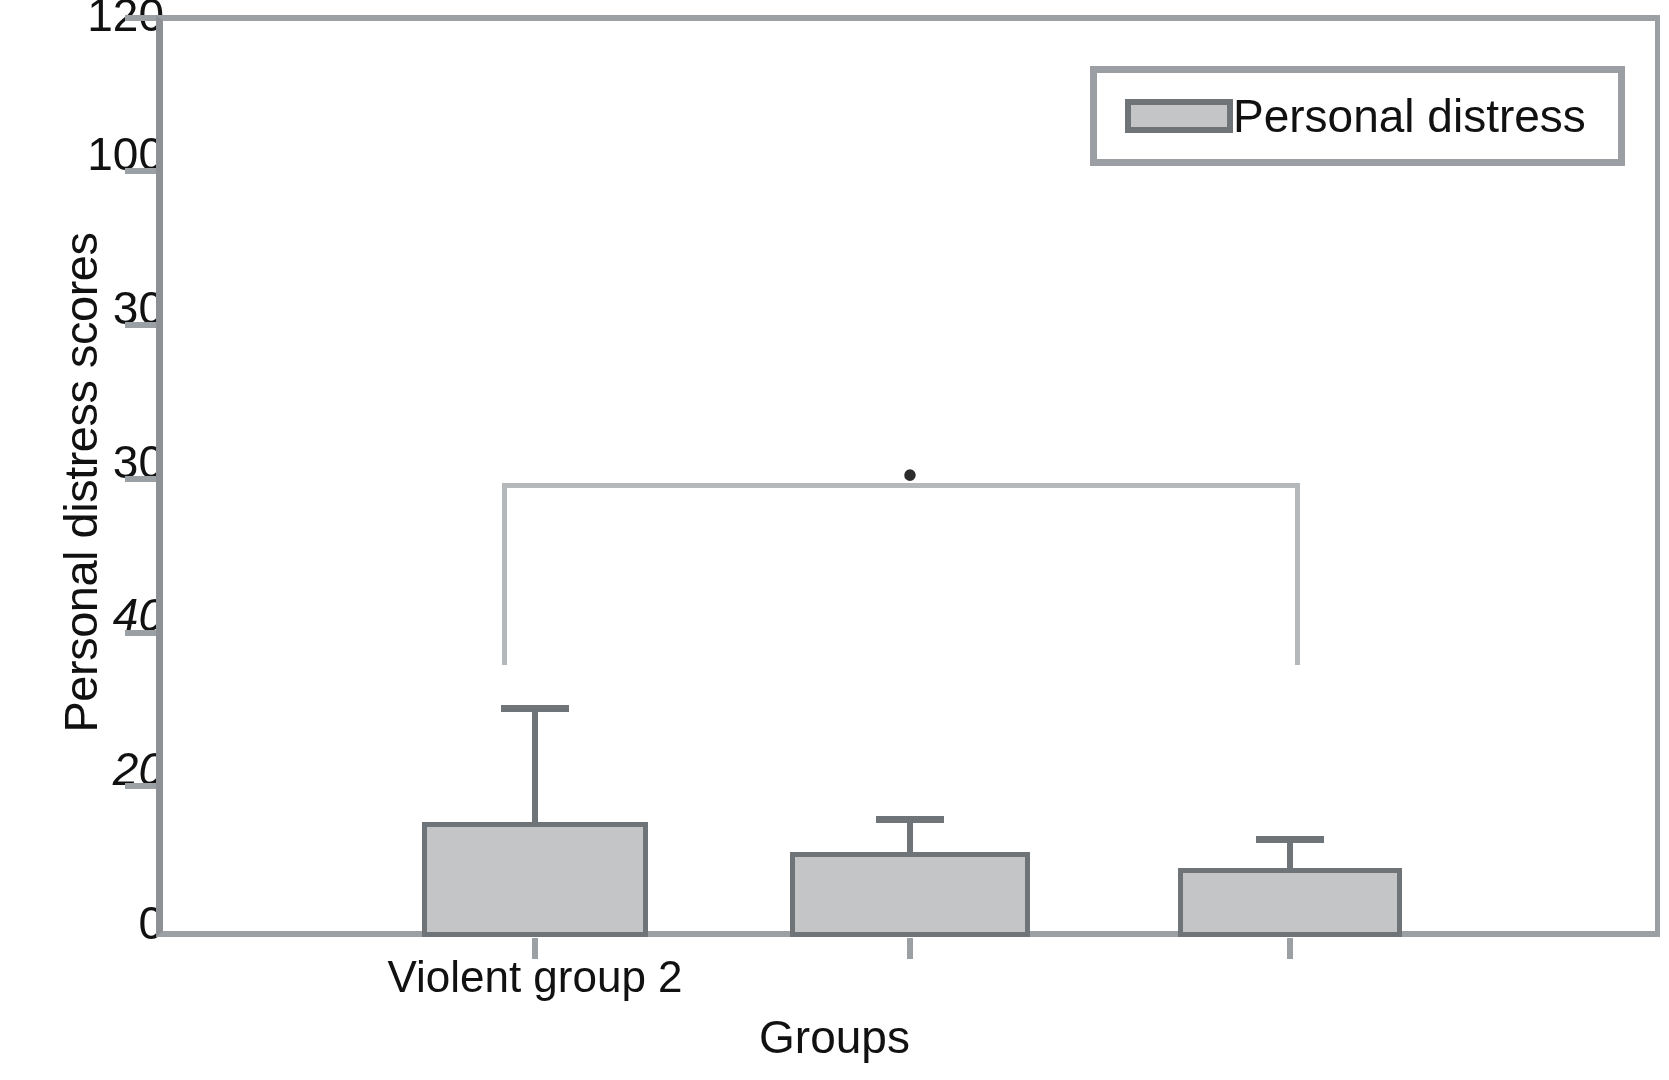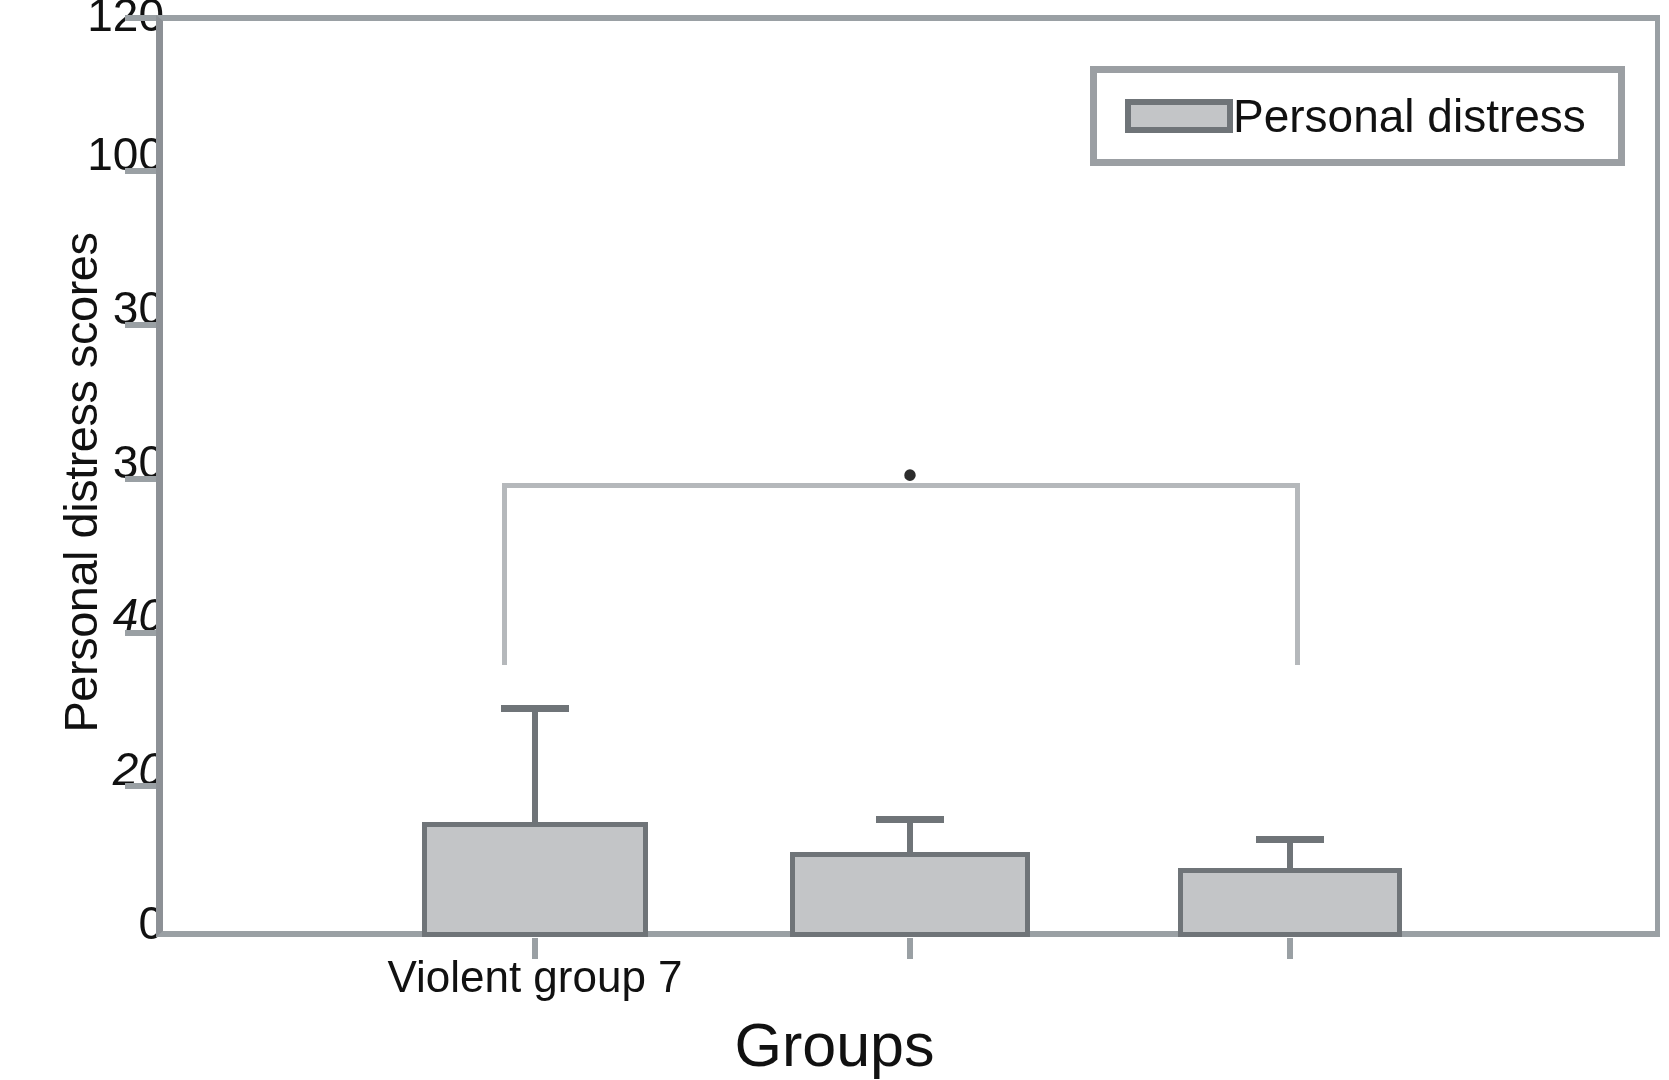--- a/index.html
+++ b/index.html
@@ -113,21 +113,21 @@
     color: #111111;
     white-space: nowrap;
     line-height: 1;
   }
   #x-axis-title {
     position: absolute;
     left: 0;
     top: 1010px;
     width: 1669px;
     text-align: center;
-    font-size: 61px;
+    font-size: 46px;
     color: #111111;
   }
   
   #sig-bracket-line {
     position: absolute;
     height: 5px;
     background: #b5b8bb;
   }
   .sig-bracket-leg {
     position: absolute;
@@ -212,21 +212,21 @@
 
     <div class="bar" style="left:1022px; top:853px; width:224px; height:69px;"></div>
     <div class="errorbar-stem" style="left:1131px; top:823px; height:33px;"></div>
     <div class="errorbar-cap" style="left:1100px; top:821px; width:68px;"></div>
   </div>
 
   <div class="x-tick-mark" style="left:532px;  top:938px;"></div>
   <div class="x-tick-mark" style="left:907px;  top:938px;"></div>
   <div class="x-tick-mark" style="left:1287px; top:938px;"></div>
 
-  <div class="x-tick-label" style="left:310px; top:955px; width:450px;">Violent group 7</div>
+  <div class="x-tick-label" style="left:310px; top:955px; width:450px;">Violent group 2</div>
 
   <div id="x-axis-title">Groups</div>
 
   <div id="legend">
     <div id="legend-swatch"></div>
     <div id="legend-label">Personal distress</div>
   </div>
 
 </div>
 

